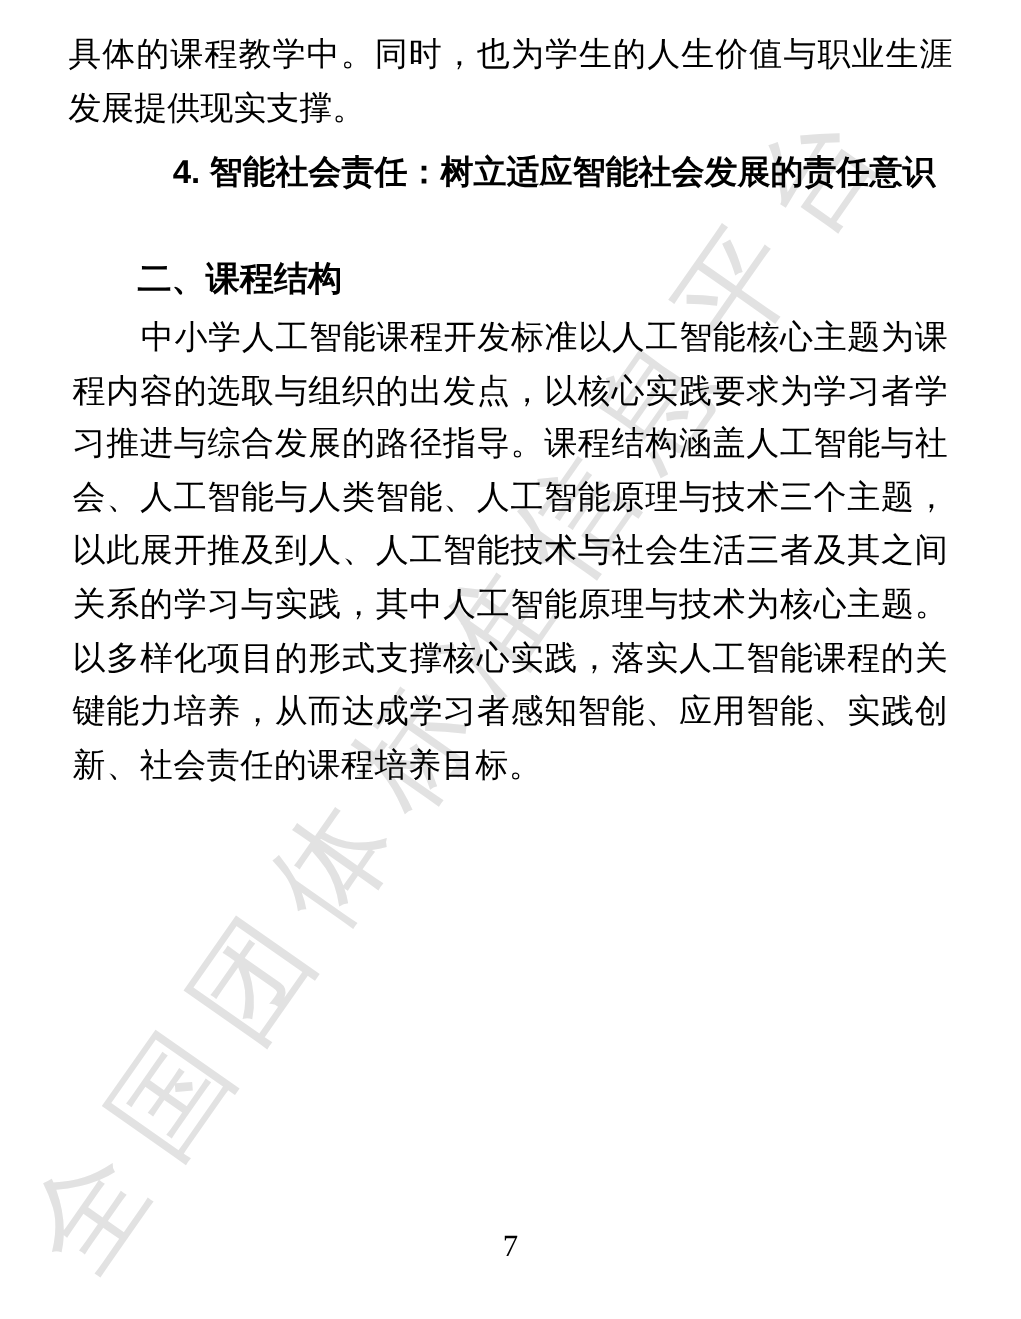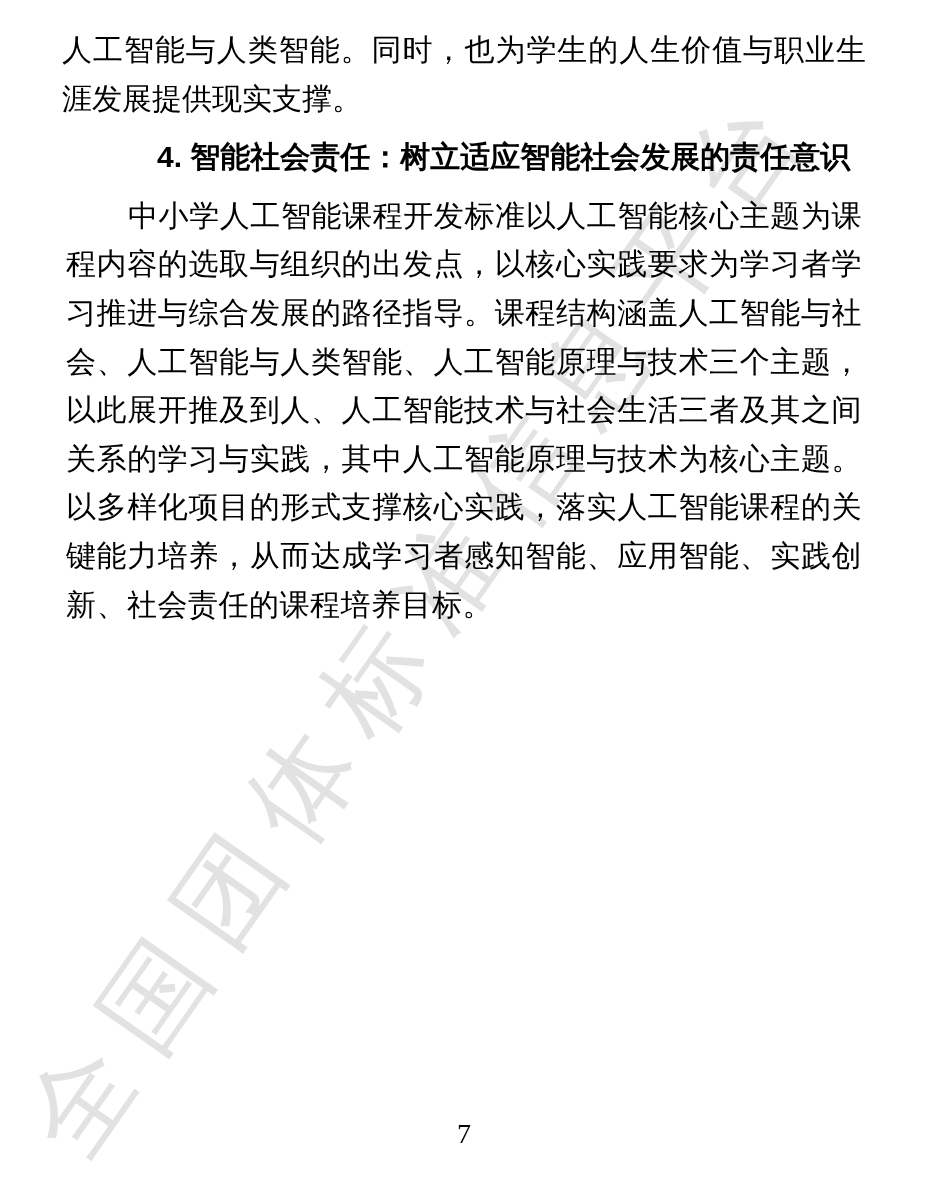--- a/index.html
+++ b/index.html
@@ -85,25 +85,26 @@
 </style>
 </head>
 <body>
 
 <div class="page">
 
   <div class="watermark">全国团体标准信息平台</div>
 
   <div class="content">
 
-    <p class="para para-continuation">人工智能与人类智能。同时，也为学生的人生价值与职业生涯发展提供现实支撑。</p>
+    <p class="para para-continuation">具体的课程教学中。同时，也为学生的人生价值与职业生涯发展提供现实支撑。</p>
 
     <p class="heading-item">4. 智能社会责任：树立适应智能社会发展的责任意识</p>
 
 
+    <p class="heading-section">二、课程结构</p>
 
     <p class="para-serif">中小学人工智能课程开发标准以人工智能核心主题为课程内容的选取与组织的出发点，以核心实践要求为学习者学习推进与综合发展的路径指导。课程结构涵盖人工智能与社会、人工智能与人类智能、人工智能原理与技术三个主题，以此展开推及到人、人工智能技术与社会生活三者及其之间关系的学习与实践，其中人工智能原理与技术为核心主题。以多样化项目的形式支撑核心实践，落实人工智能课程的关键能力培养，从而达成学习者感知智能、应用智能、实践创新、社会责任的课程培养目标。</p>
 
   </div>
 
   <div class="page-number">7</div>
 
 </div>
 
 </body></html>

